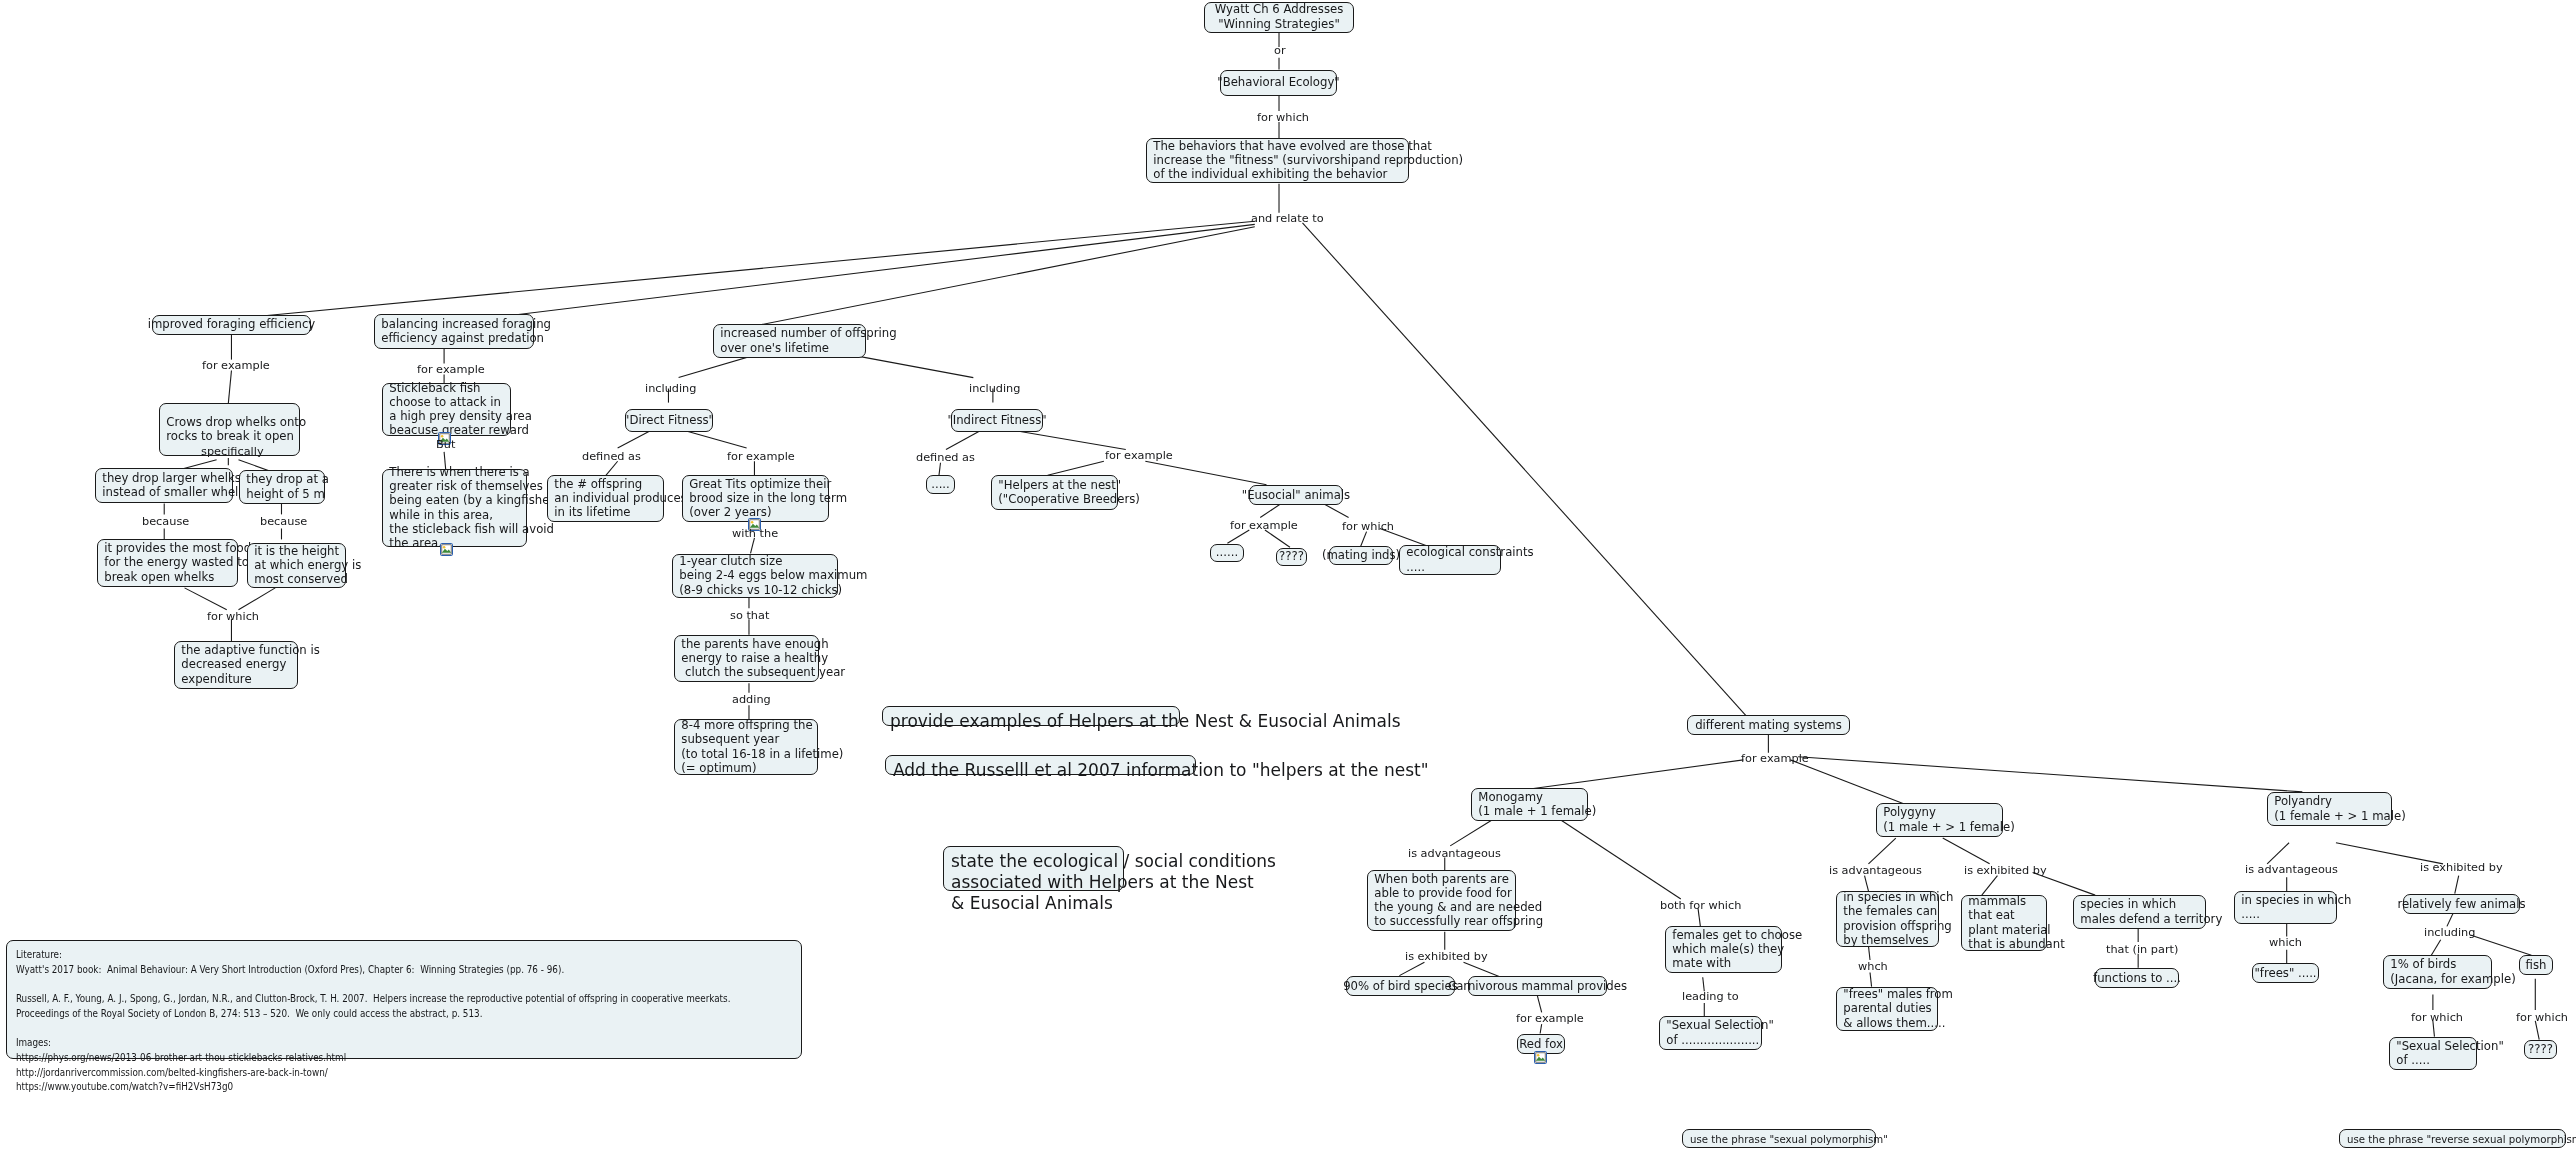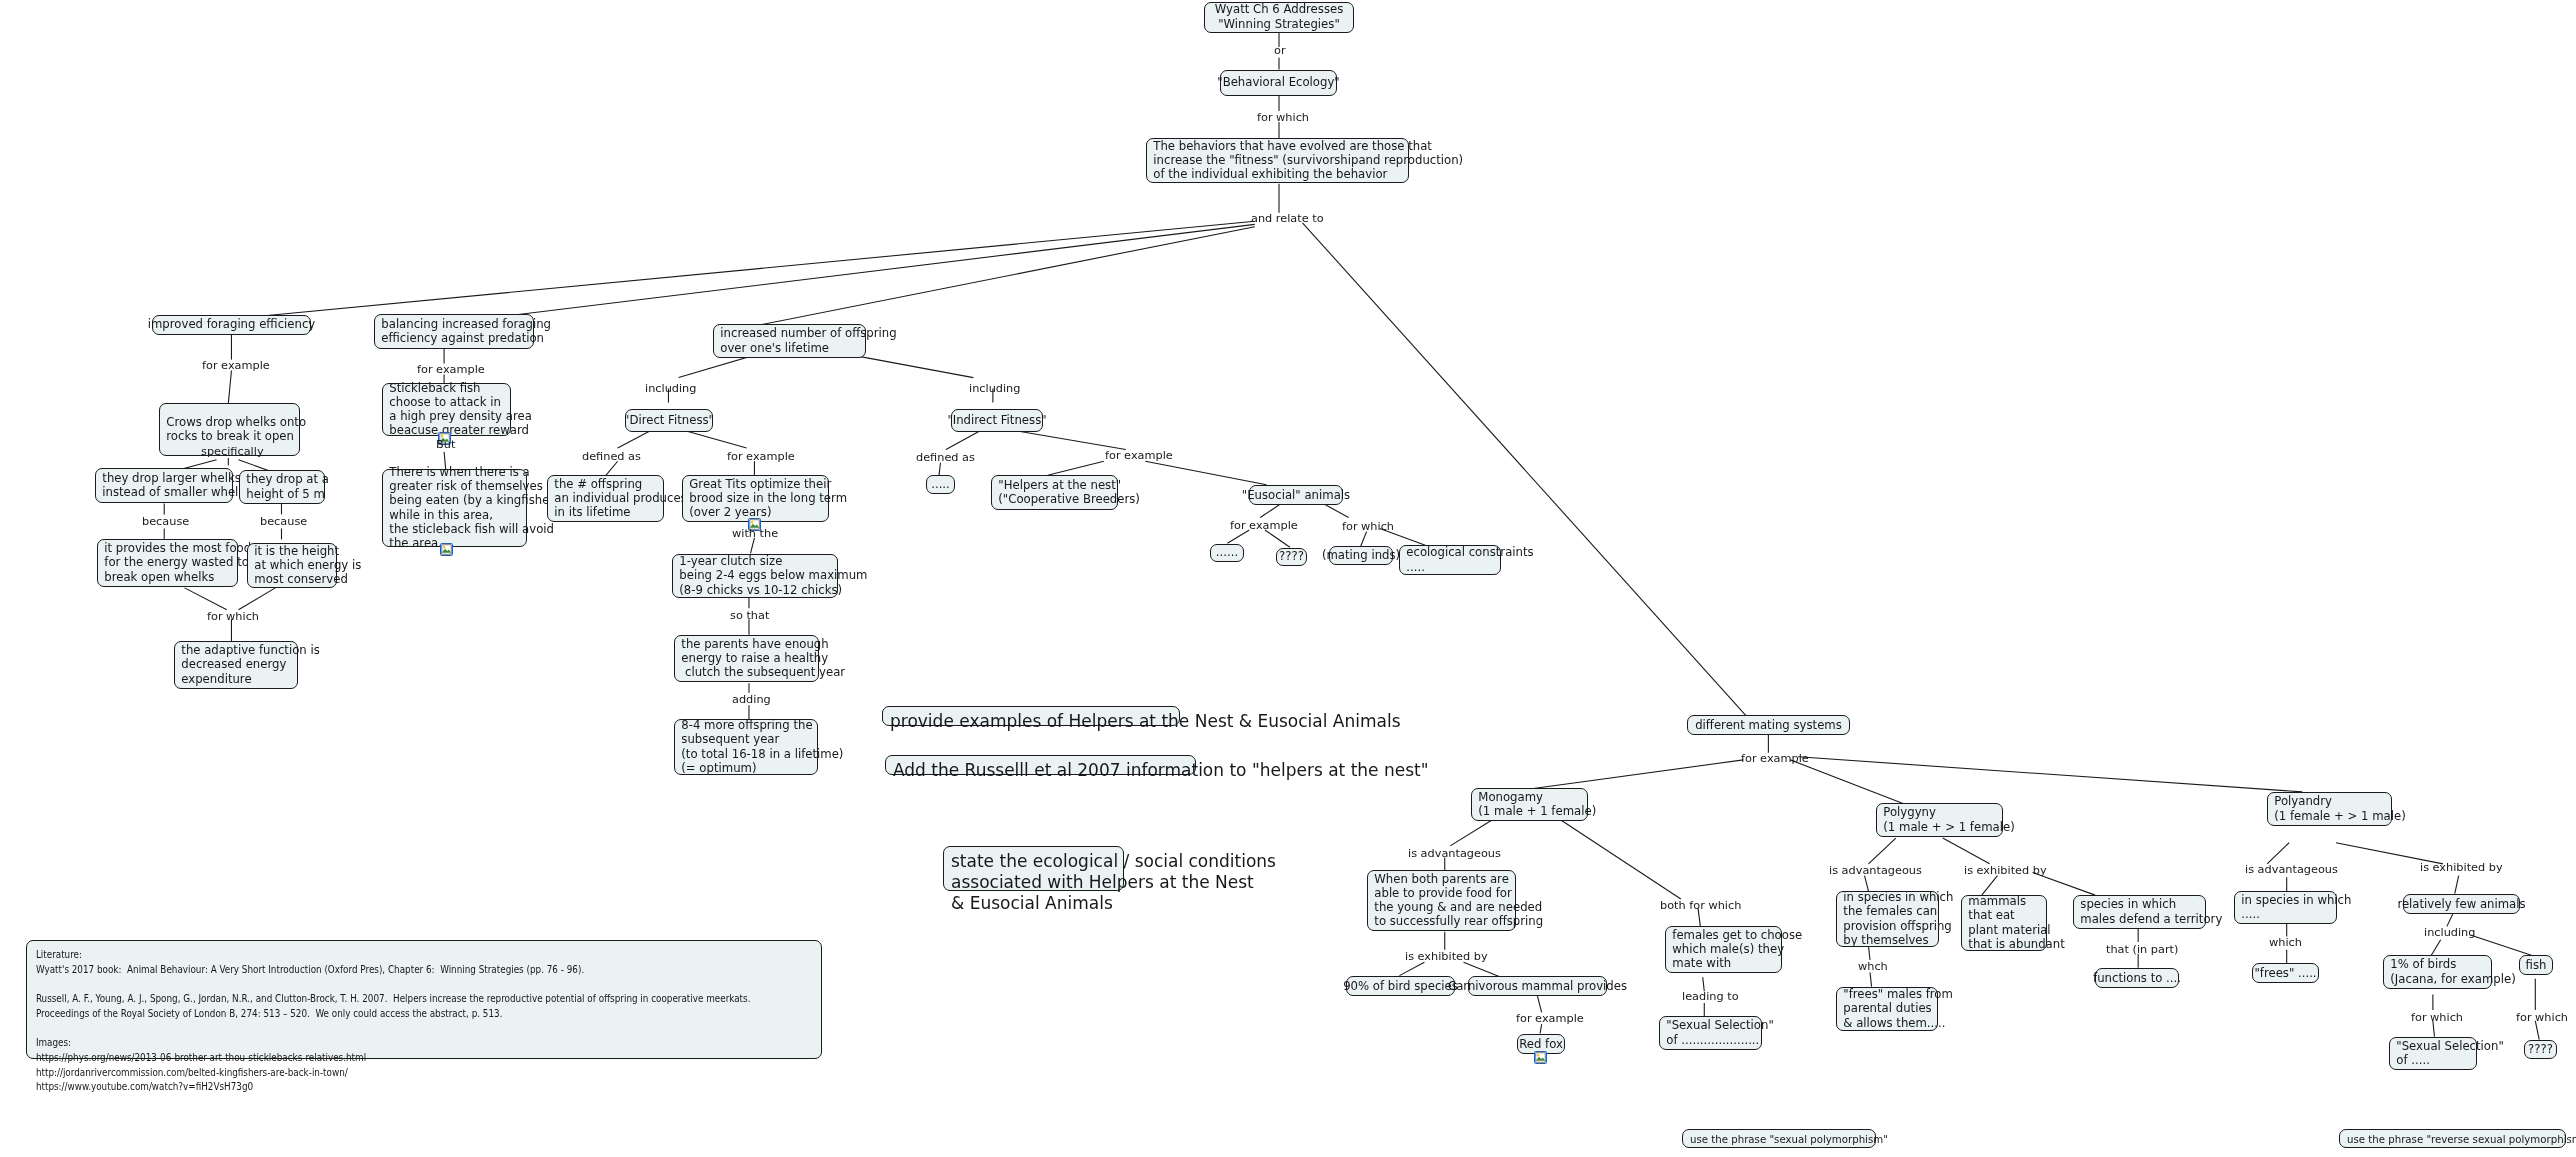--- a/index.html
+++ b/index.html
@@ -59,21 +59,20 @@
     position: absolute;
     background: #eaf2f4;
     border: 1.1px solid #1a1a1a;
     border-radius: 7px;
     color: #17181a;
     font-size: 9.8px;
     line-height: 1.5;
     padding: 7px 8.6px;
     white-space: pre;
     font-stretch: condensed;
-    margin-left: 20px;
   }
   .img-badge {
     position: absolute;
     width: 13.3px; height: 13.3px;
     border: 1.2px solid #2a5fb0;
     border-radius: 1.6px;
     background: #dfe9f5;
     display: block;
   }
   .img-badge svg { display:block; }
@@ -233,21 +232,21 @@
   <div class="lbl" style="left:201px; top:446px;">specifically</div>
   <div class="node" style="left:95px; top:468px; width:138px; height:35px;">they drop larger whelks,
 instead of smaller whelks</div>
   <div class="node" style="left:239px; top:470px; width:86px; height:34px;">they drop at a
 height of 5 m</div>
   <div class="lbl" style="left:142px; top:516px;">because</div>
   <div class="lbl" style="left:260px; top:516px;">because</div>
   <div class="node" style="left:97px; top:539px; width:141px; height:48px;">it provides the most food
 for the energy wasted to
 break open whelks</div>
-  <div class="node" style="left:247px; top:543px; width:90px; height:45px;">it is the height
+  <div class="node" style="left:247px; top:543px; width:99px; height:45px;">it is the height
 at which energy is
 most conserved</div>
   <div class="lbl" style="left:207px; top:611px;">for which</div>
   <div class="node" style="left:174px; top:641px; width:124px; height:48px;">the adaptive function is
 decreased energy
 expenditure</div>
 
   <div class="node" style="left:374px; top:314px; width:160px; height:35px;">balancing increased foraging
 efficiency against predation</div>
   <div class="lbl" style="left:417px; top:364px;">for example</div>

